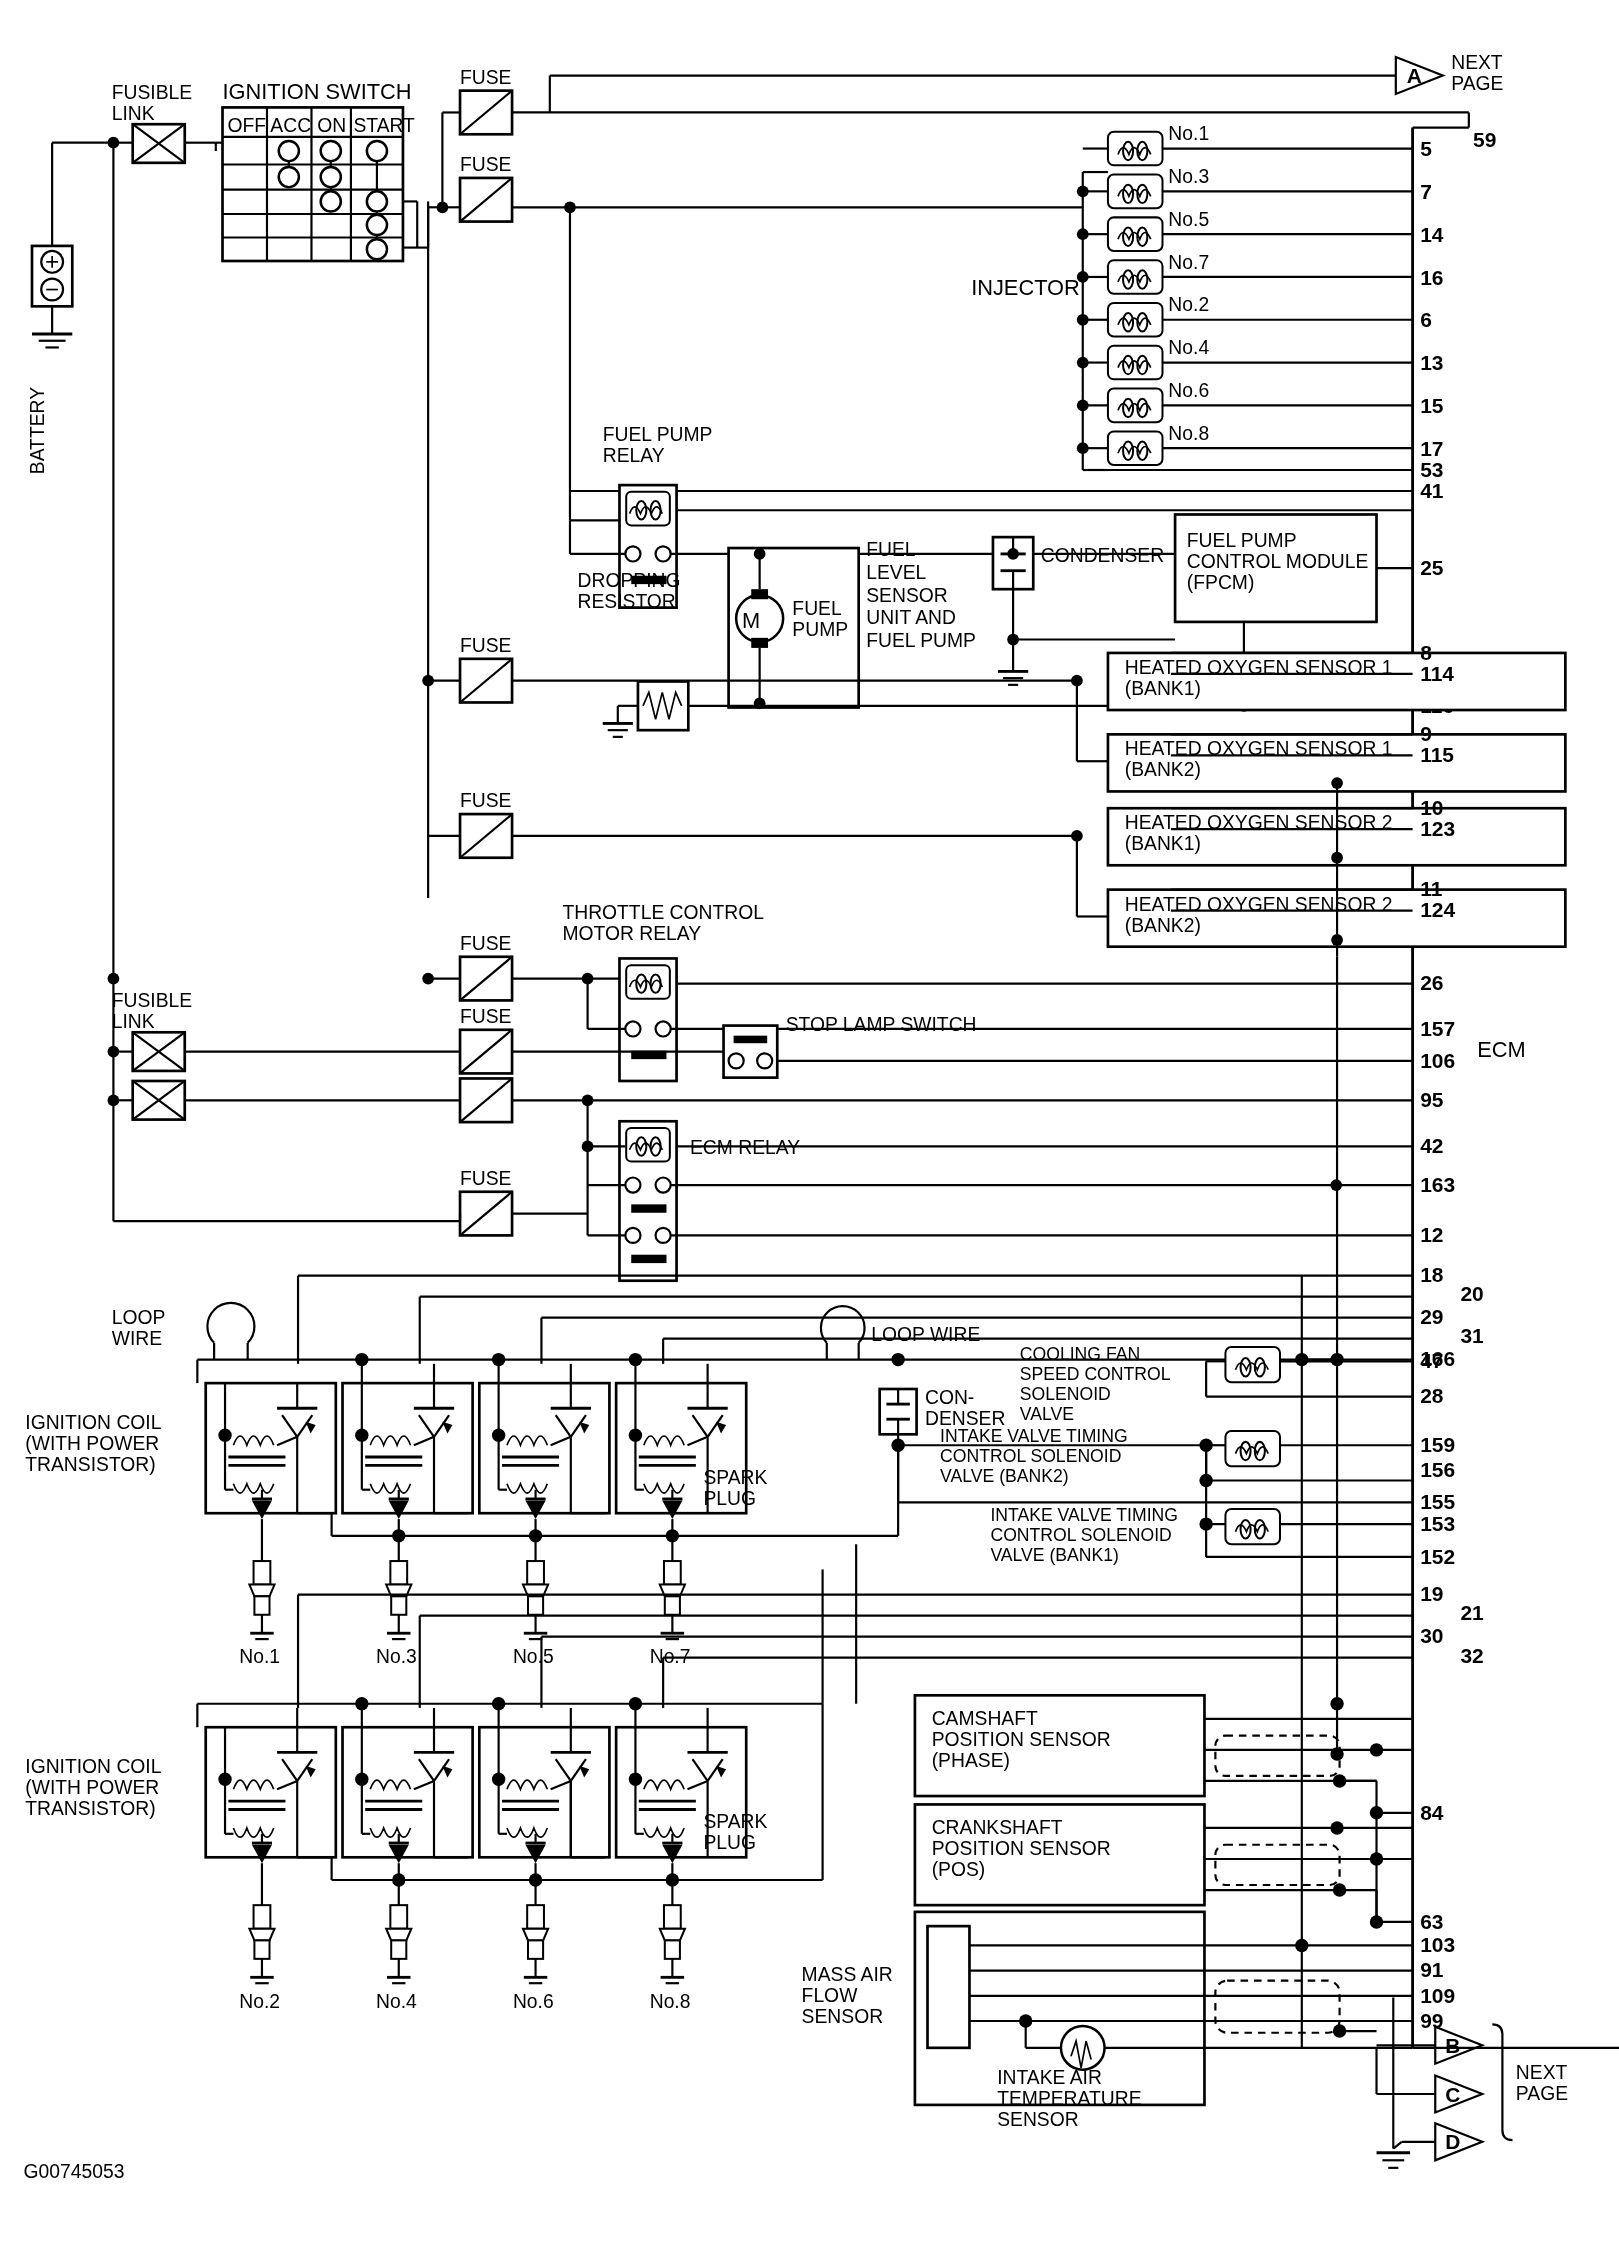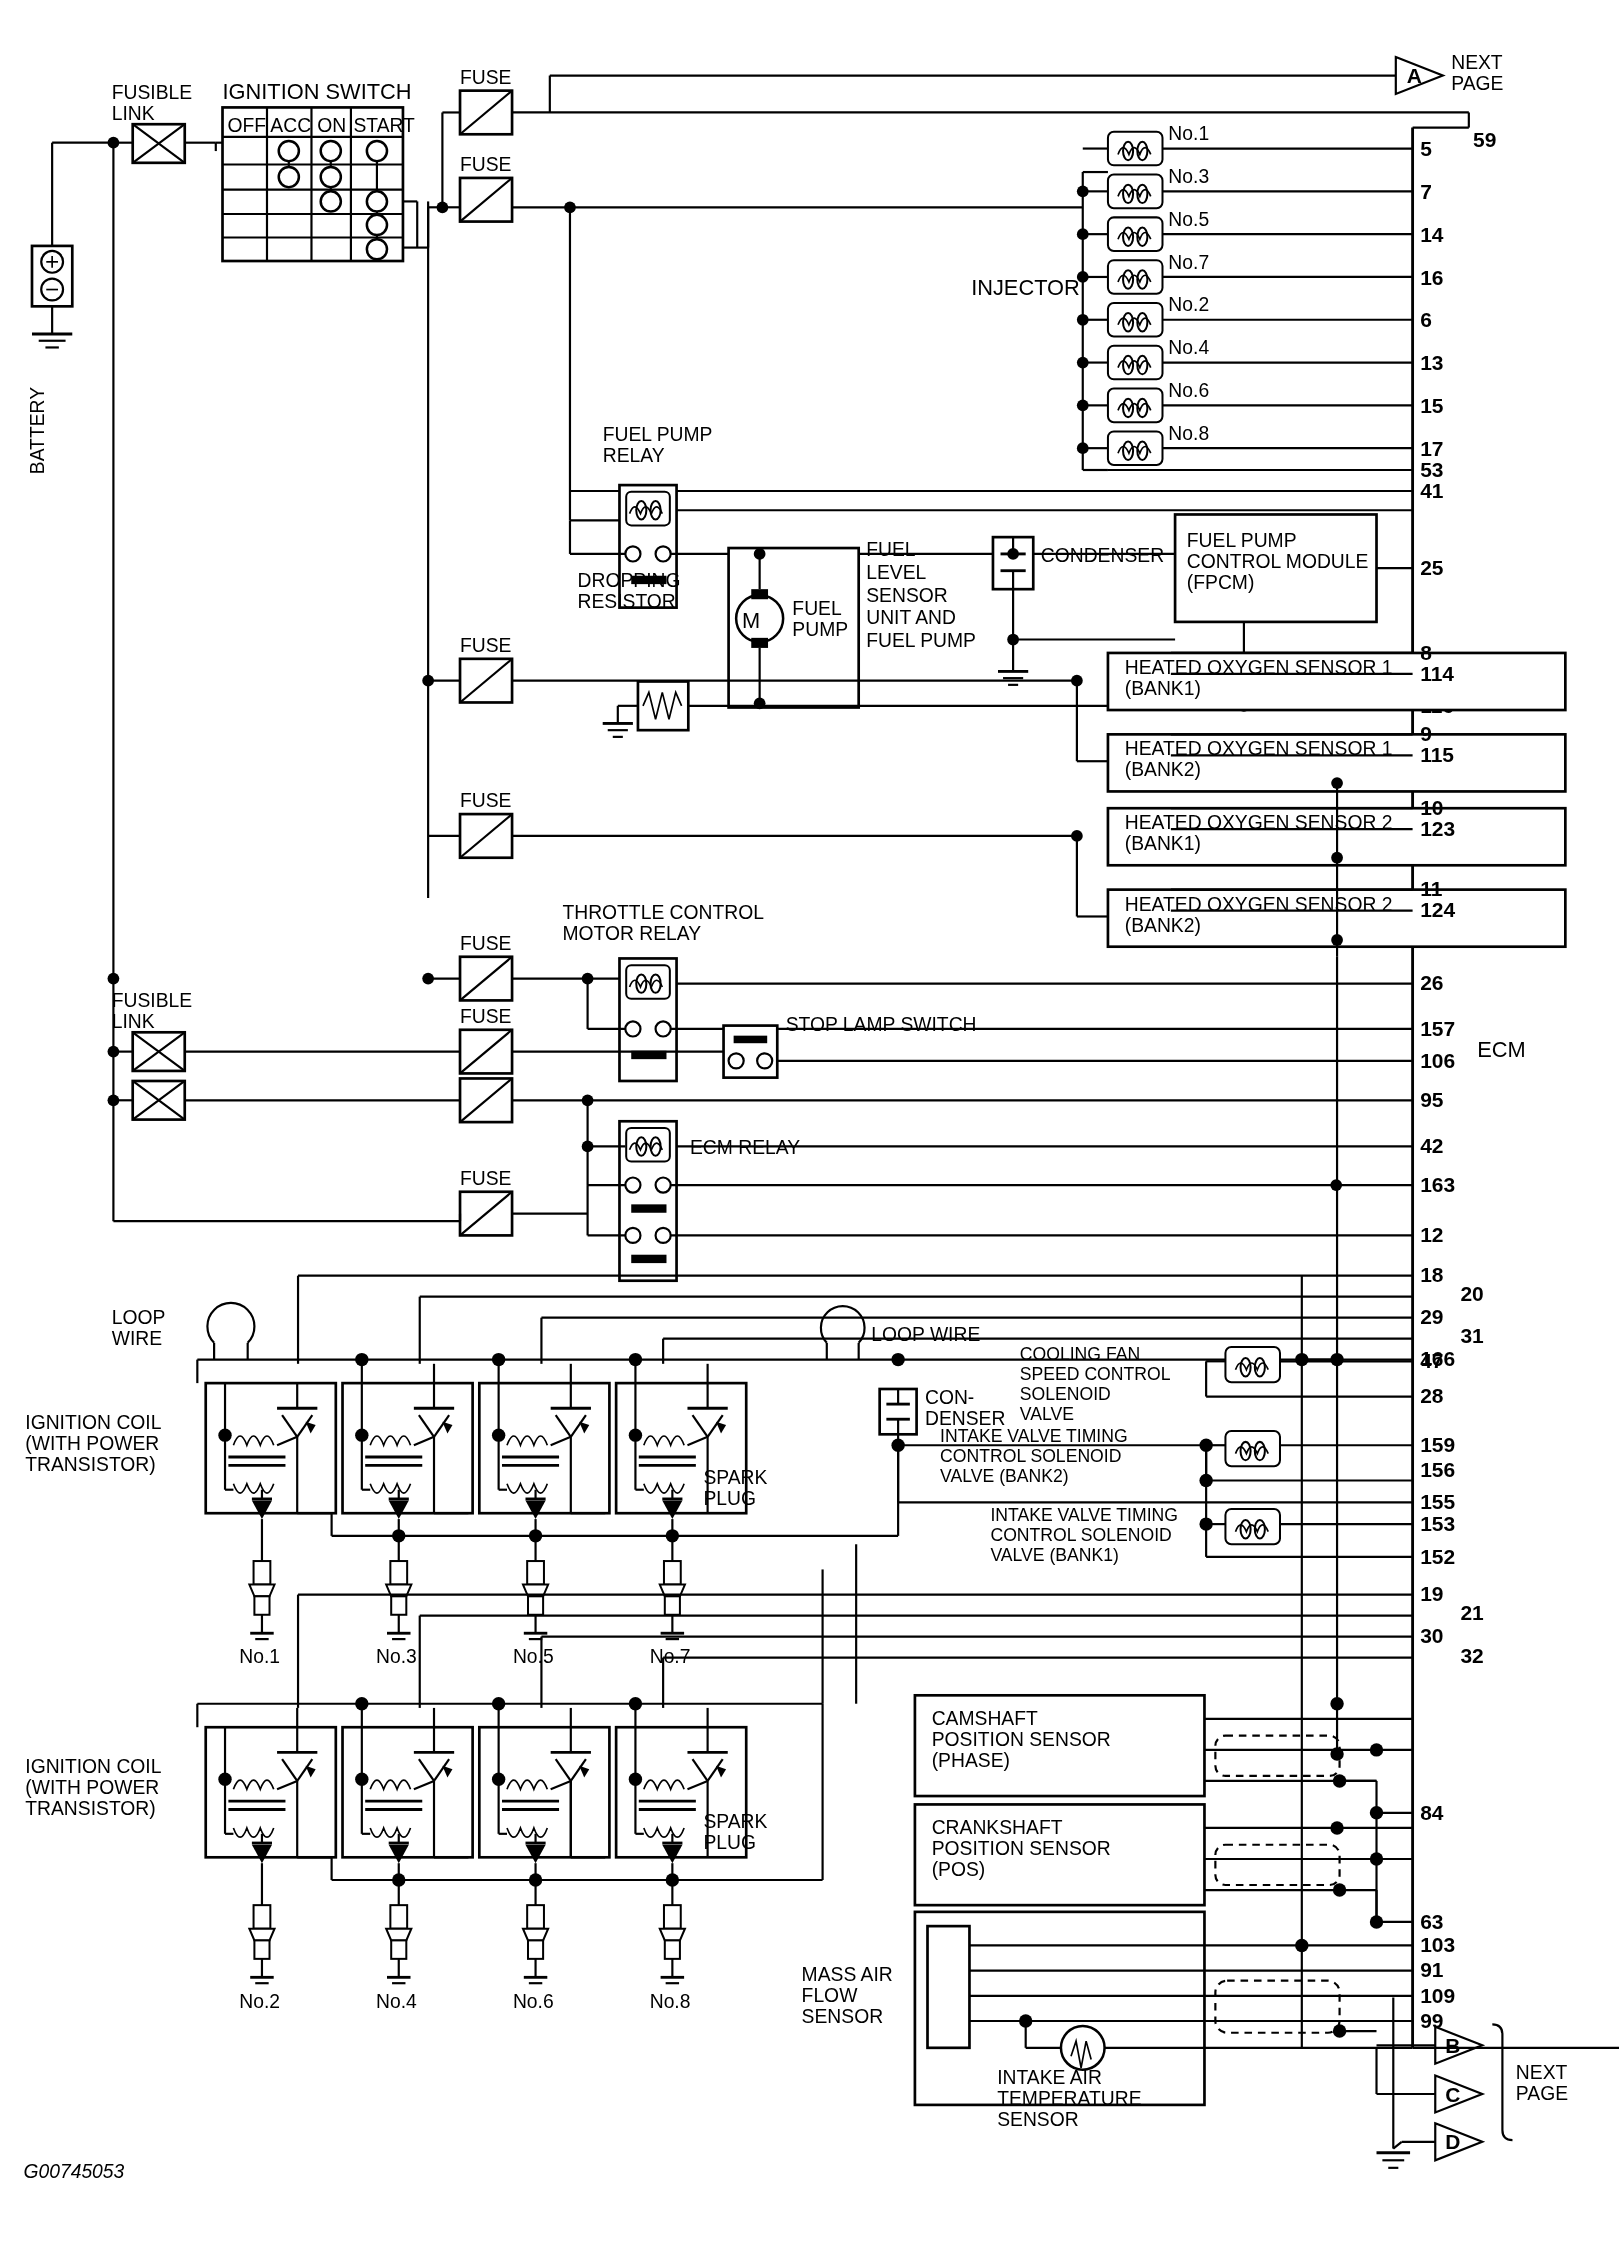--- a/index.html
+++ b/index.html
@@ -1030,16 +1030,16 @@
   <circle class="dot" cx="1593" cy="2030" r="8"></circle>
   <circle class="dot" cx="1593" cy="2178" r="8"></circle>
   <circle class="dot" cx="1551" cy="2318" r="8"></circle>
   <circle class="dot" cx="1593" cy="2090" r="8"></circle>
 
   <line class="w1" x1="1020" y1="1840" x2="1020" y2="2030"></line>
   <line class="w1" x1="980" y1="1870" x2="980" y2="2030"></line>
 
 </svg>
 
-<div style="position:absolute;left:23.5px;top:2161px;font-style:italic;" class="code">G00745053</div>
+<div style="position:absolute;left:23.5px;top:2161px;" class="code">G00745053</div>
 
 </div>
 
 
 </body></html>

